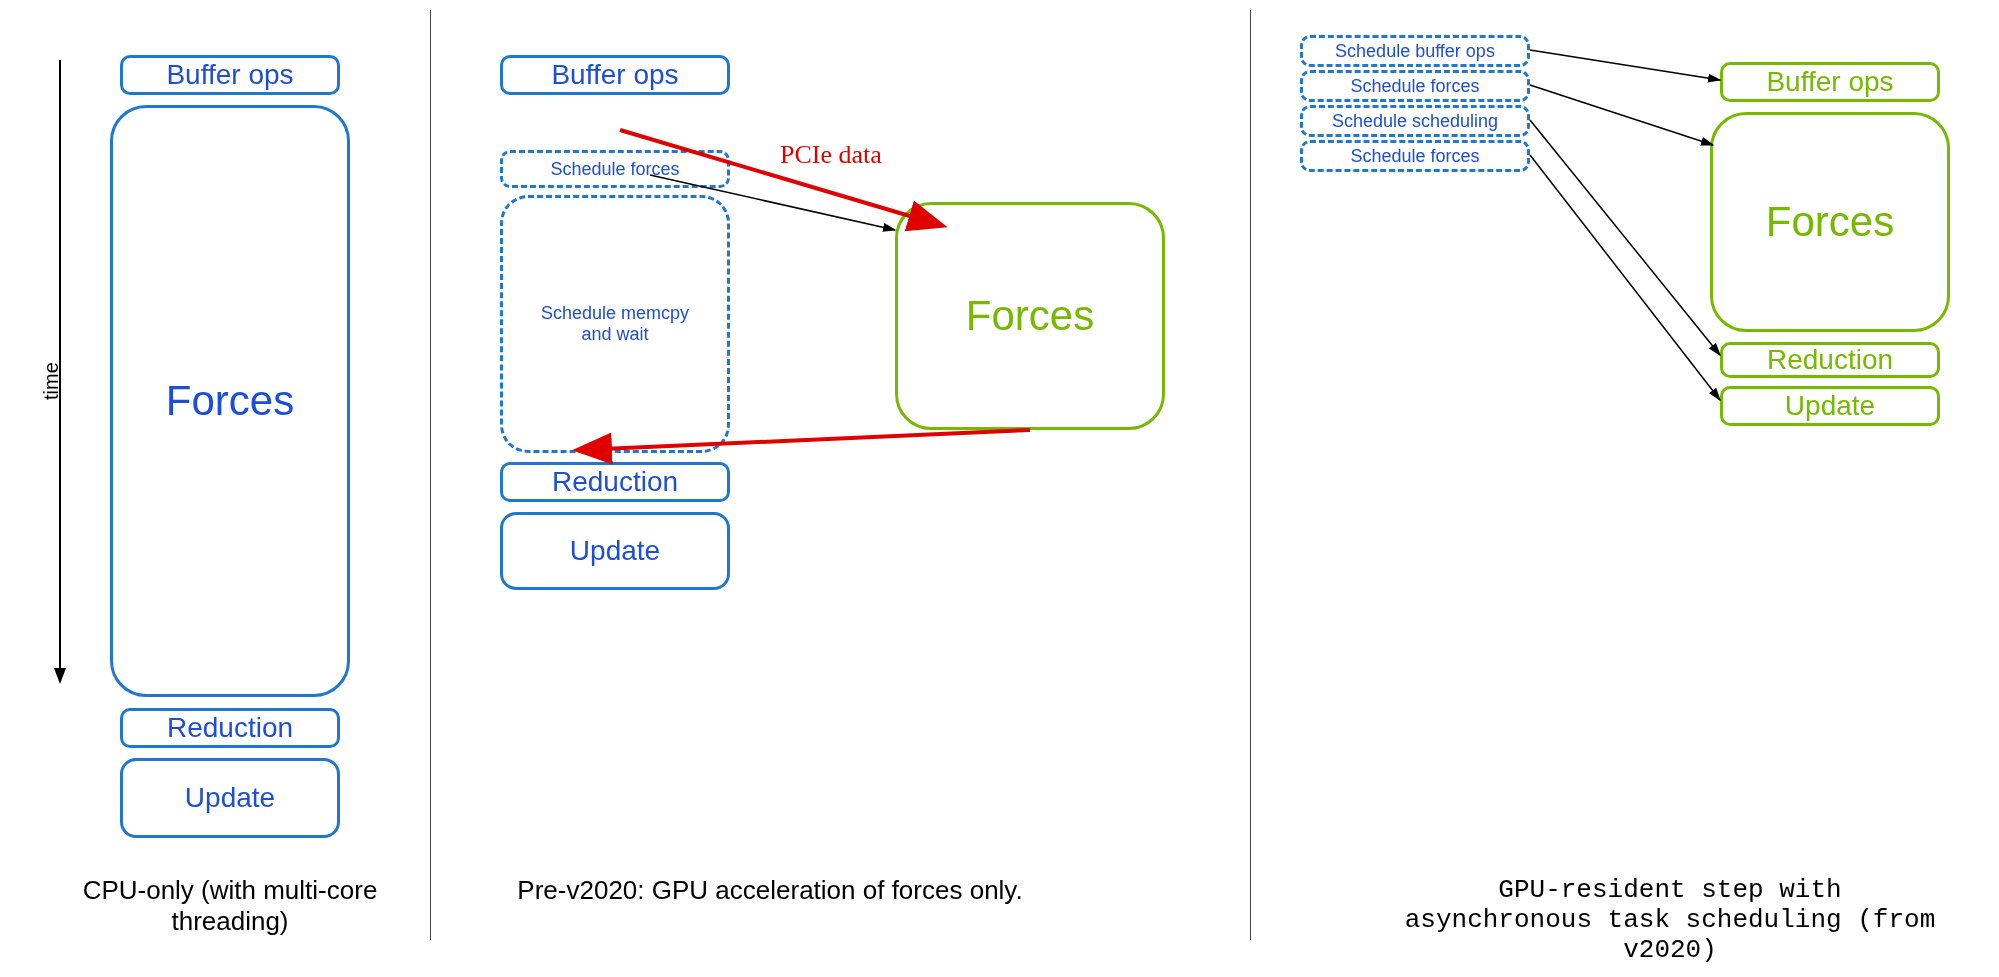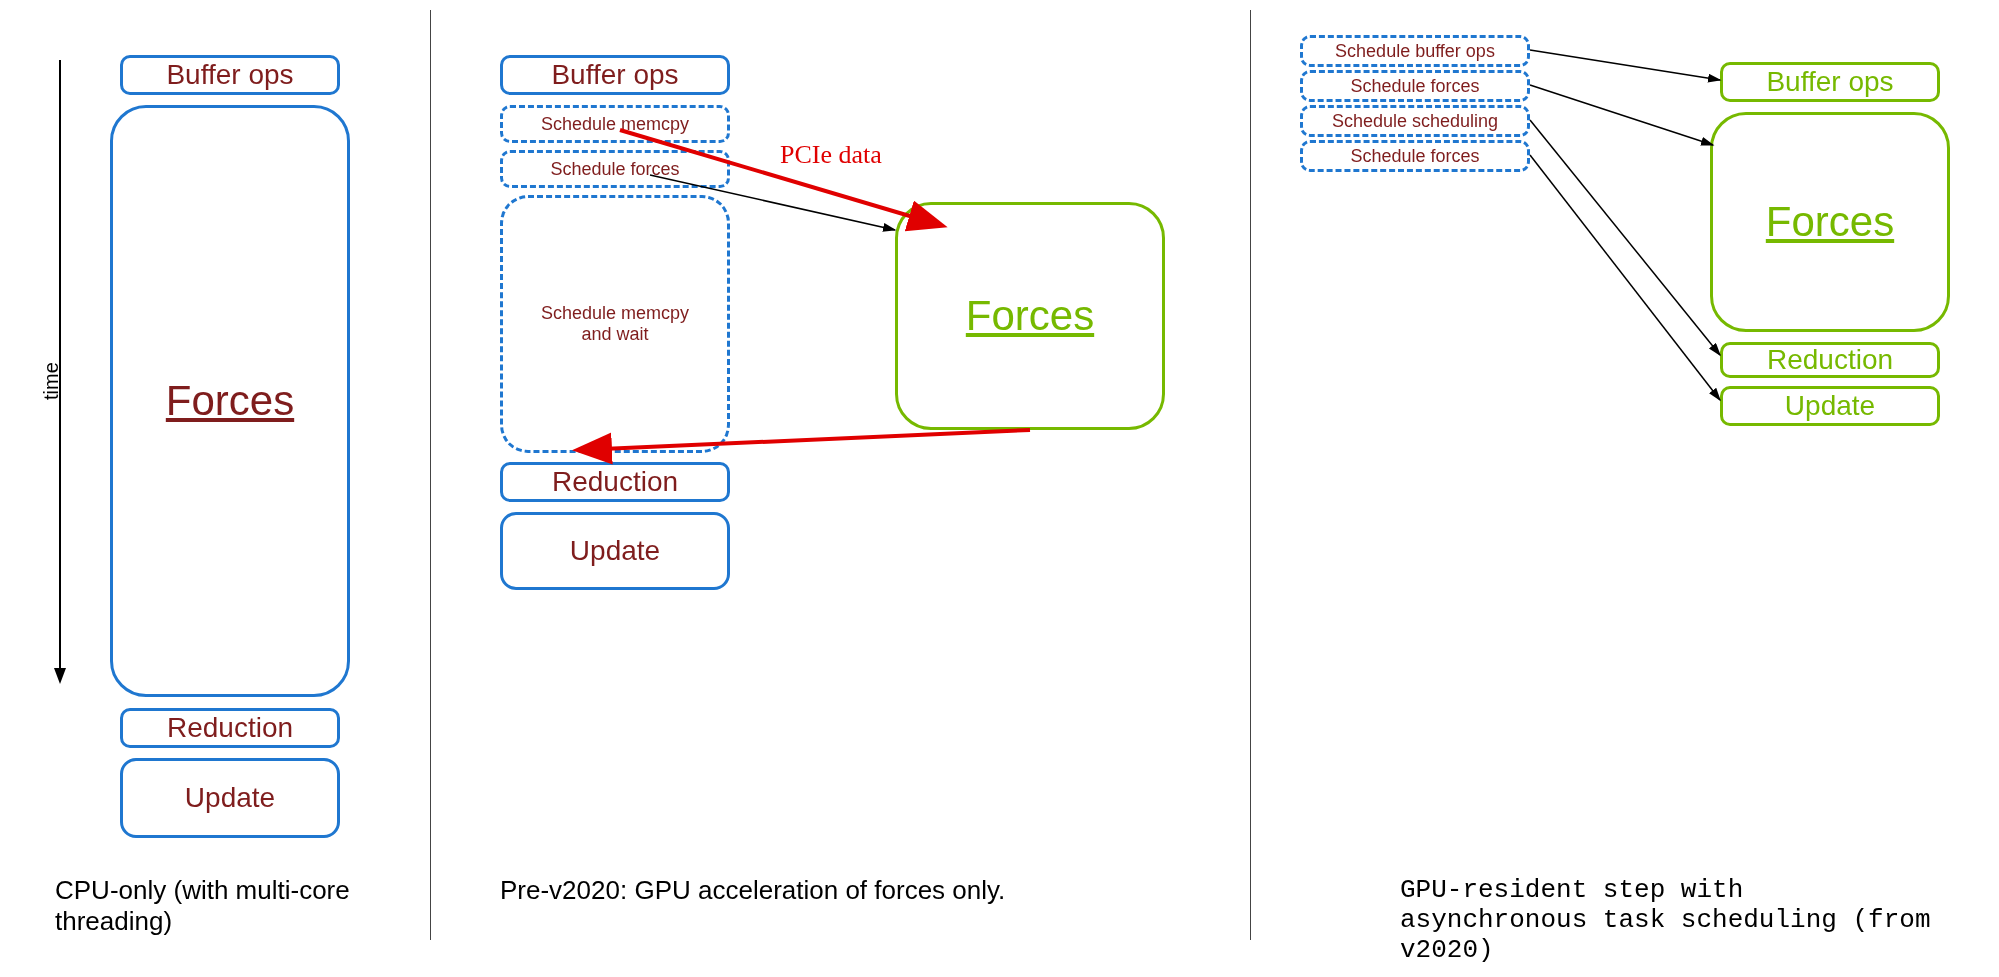--- a/index.html
+++ b/index.html
@@ -1,25 +1,25 @@
 <!DOCTYPE html>
 <html><head>
 <meta charset="utf-8">
 <style>
   html,body{margin:0;padding:0;background:#fff;font-family:"Trebuchet MS","Segoe UI",Arial,sans-serif;color:#000;}
   .canvas{position:relative;width:1999px;height:977px;}
   .box{position:absolute;display:flex;align-items:center;justify-content:center;text-align:center;box-sizing:border-box;}
-  .blue{border:3px solid #1f77d0;color:#7f1d1d;}
+  .blue{border:3px solid #1f77d0;color:#1d4ed8;}
   .green{border:3px solid #76b900;color:#76b900;}
   .dashed{border-style:dashed;}
   .r-sm{border-radius:10px;}
   .r-md{border-radius:16px;}
   .r-lg{border-radius:28px;}
-  .r-xl{border-radius:36px;text-decoration:underline;}
-  .caption{position:absolute;font-size:26px;color:#000;text-align:left;}
+  .r-xl{border-radius:36px;}
+  .caption{position:absolute;font-size:26px;color:#000;text-align:center;}
   .small{font-size:18px;}
   .med{font-size:28px;}
   .big{font-size:42px;}
   .vline{position:absolute;width:0;border-left:1px solid #444;}
   svg.overlay{position:absolute;left:0;top:0;pointer-events:none;}
   .time-label{position:absolute;font-size:20px;color:#000;transform:rotate(-90deg);transform-origin:left top;}
 </style>
 </head>
 <body>
 
@@ -44,21 +44,20 @@
   <div class="vline" style="left:430px;top:10px;height:930px;"></div>
   <div class="vline" style="left:1250px;top:10px;height:930px;"></div>
 
   <div class="box blue r-sm med" style="left:120px;top:55px;width:220px;height:40px;">Buffer ops</div>
   <div class="box blue r-xl big" style="left:110px;top:105px;width:240px;height:592px;">Forces</div>
   <div class="box blue r-sm med" style="left:120px;top:708px;width:220px;height:40px;">Reduction</div>
   <div class="box blue r-md med" style="left:120px;top:758px;width:220px;height:80px;font-size:28px;">Update</div>
   <div class="caption" style="left:55px;top:875px;width:350px;">CPU-only (with multi-core threading)</div>
 
   <div class="box blue r-sm med" style="left:500px;top:55px;width:230px;height:40px;">Buffer ops</div>
-  <div class="box blue dashed r-sm small" style="left:500px;top:105px;width:230px;height:38px;">Schedule memcpy</div>
   <div class="box blue dashed r-sm small" style="left:500px;top:150px;width:230px;height:38px;">Schedule forces</div>
   <div class="box blue dashed r-lg small" style="left:500px;top:195px;width:230px;height:258px;padding:0 30px;">Schedule memcpy and wait</div>
   <div class="box blue r-sm med" style="left:500px;top:462px;width:230px;height:40px;">Reduction</div>
   <div class="box blue r-md med" style="left:500px;top:512px;width:230px;height:78px;font-size:28px;">Update</div>
   <div class="box green r-xl big" style="left:895px;top:202px;width:270px;height:228px;">Forces</div>
 
   <svg class="overlay" width="1999" height="977">
 
     <line x1="620" y1="130" x2="940" y2="225" stroke="#e00000" stroke-width="4" marker-end="url(#ah-red)"></line>
     <line x1="1030" y1="430" x2="580" y2="450" stroke="#e00000" stroke-width="4" marker-end="url(#ah-red)"></line>

